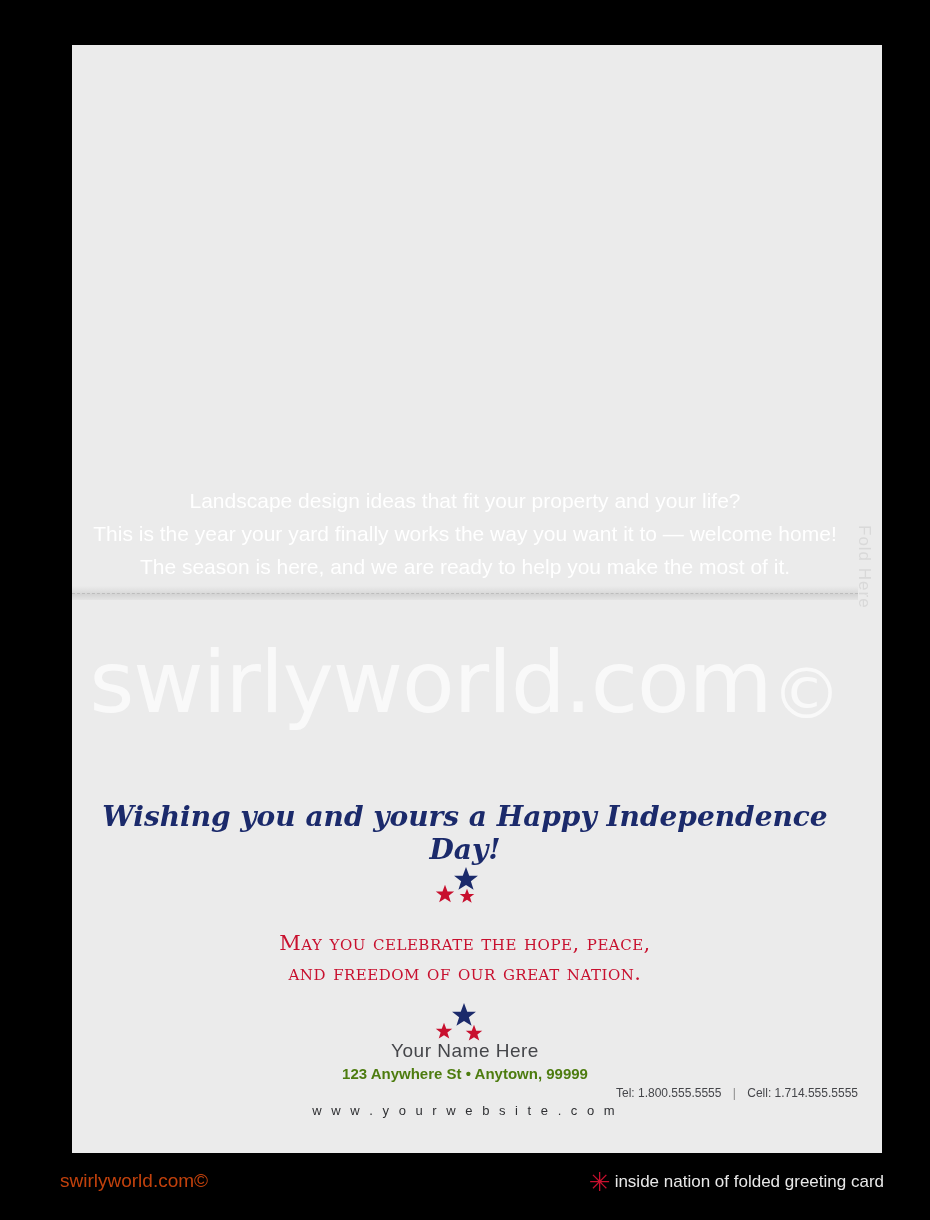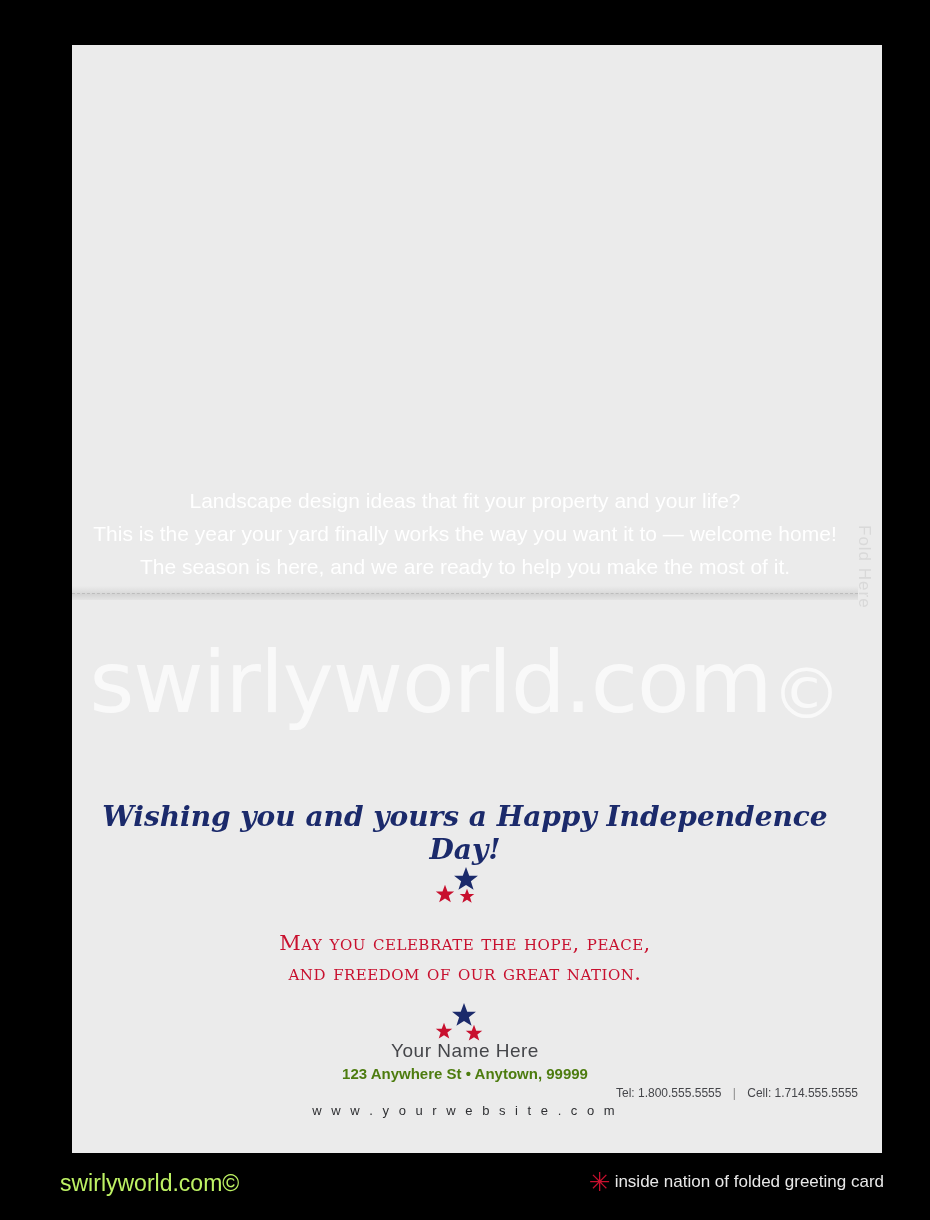--- a/index.html
+++ b/index.html
@@ -187,22 +187,22 @@
     left: 0;
     top: 1160px;
     width: 930px;
     height: 60px;
     color: #ffffff;
   }
   #footer-left {
     position: absolute;
     left: 60px;
     top: 10px;
-    font-size: 23px;
-    color: #bef264;
+    font-size: 19px;
+    color: #c2410c;
   }
   #footer-right {
     position: absolute;
     right: 46px;
     top: 12px;
     font-size: 17px;
     color: #e8e8e8;
     display: flex;
     align-items: center;
     gap: 2px;

